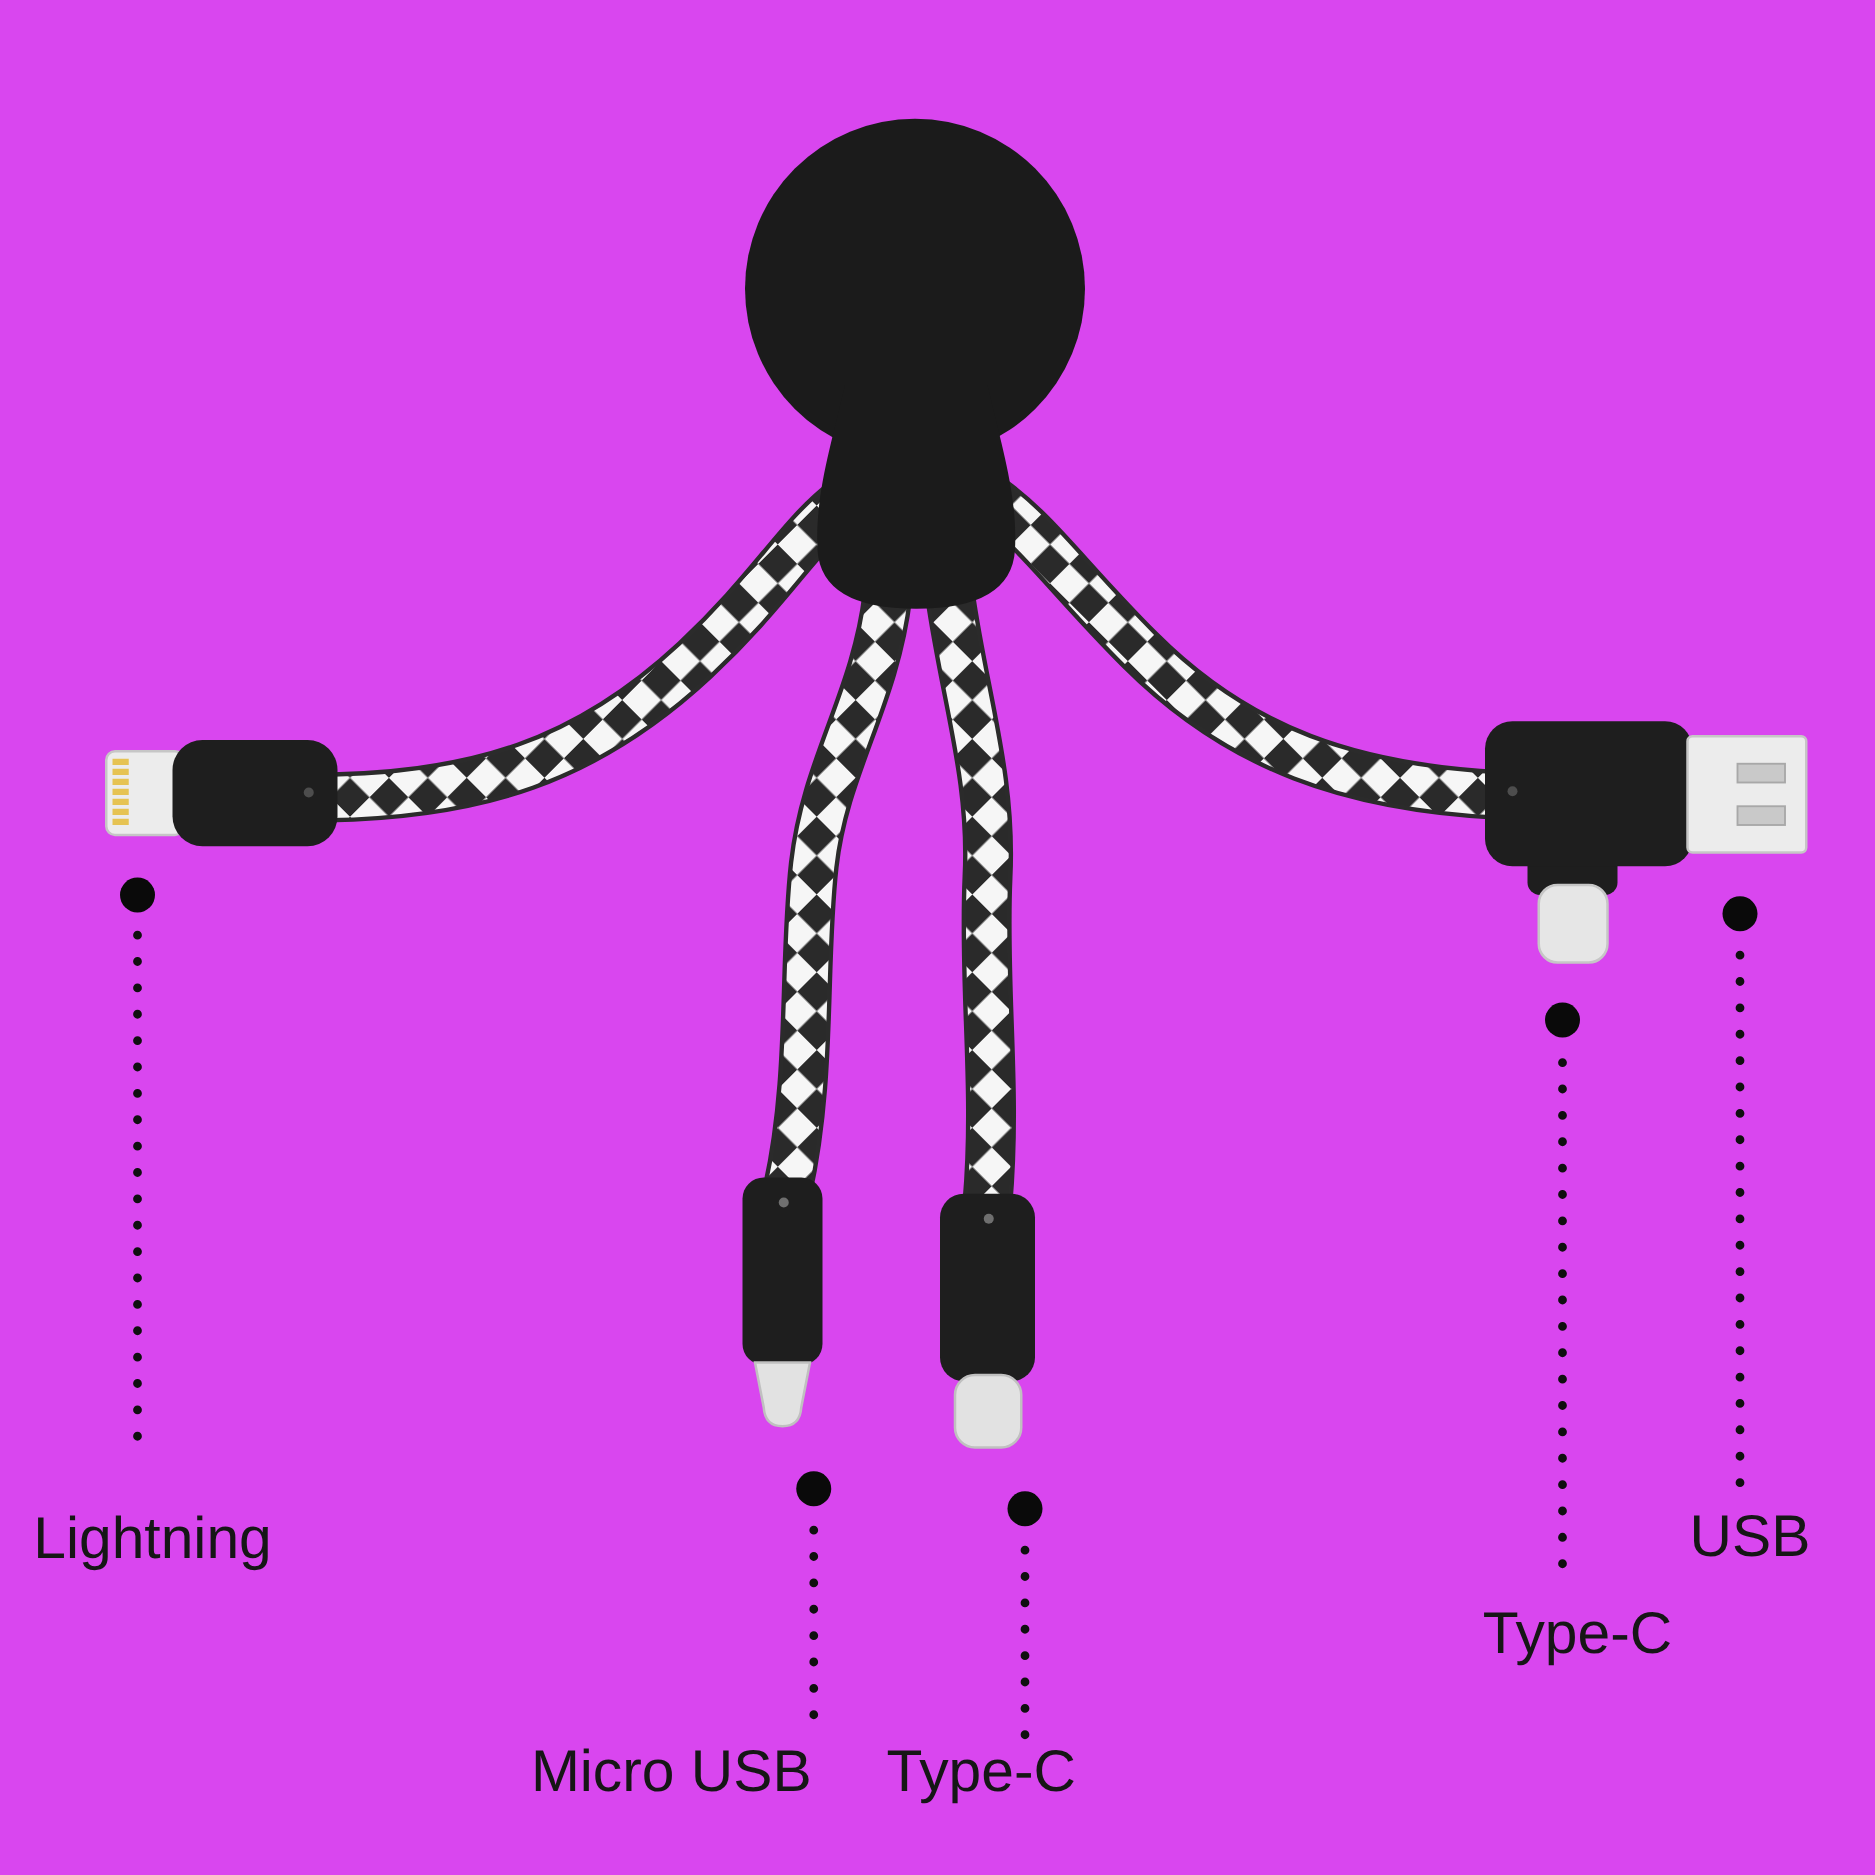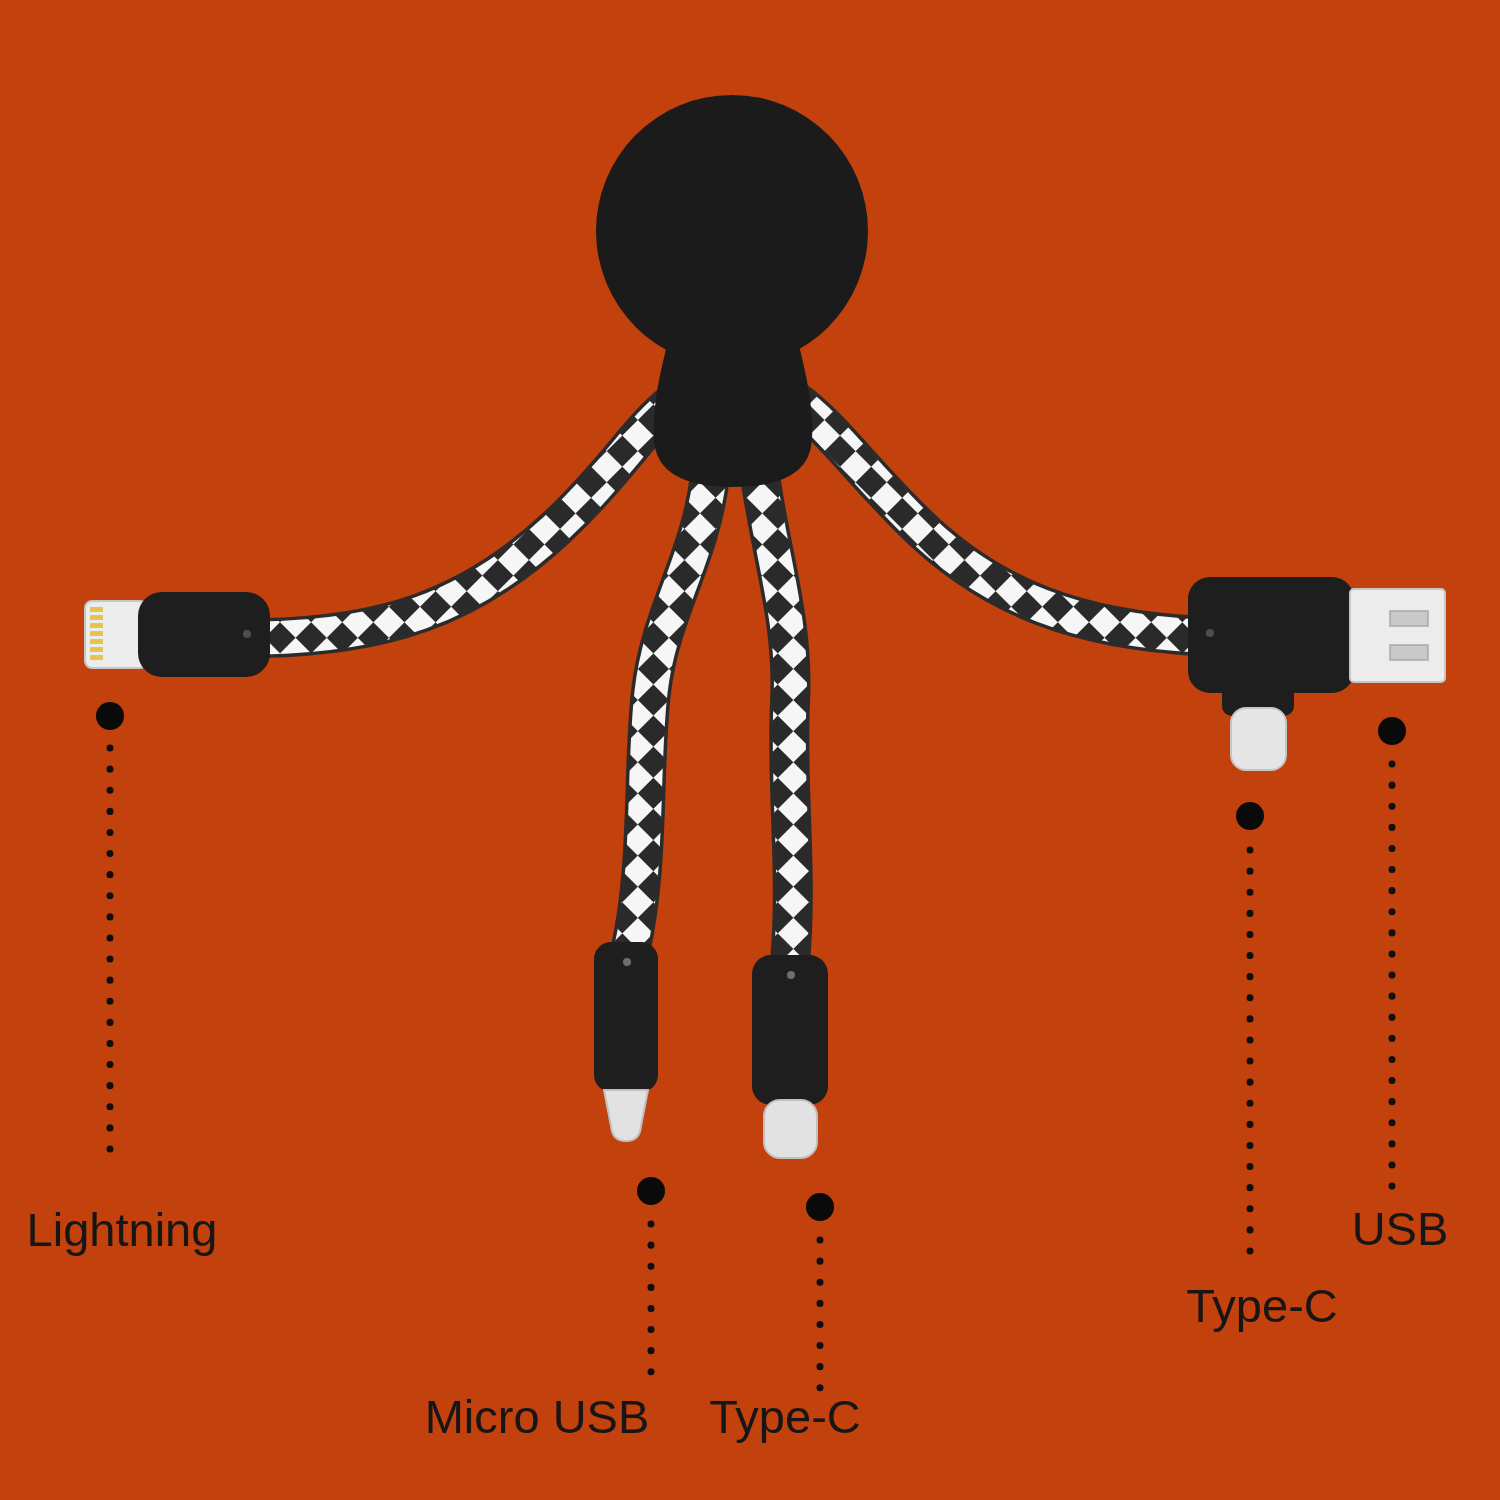--- a/index.html
+++ b/index.html
@@ -8,21 +8,21 @@
     background: #ffffff;
     width: 1500px;
     height: 1500px;
     overflow: hidden;
     font-family: "Liberation Sans", sans-serif;
   }
   .stage {
     position: relative;
     width: 1500px;
     height: 1500px;
-    background: #c2410c;
+    background: #d946ef;
   }
   svg { display: block; }
   svg text {
     font-family: "Liberation Sans", sans-serif;
     font-size: 47px;
     fill: #161616;
   }
 </style>
 </head>
 <body>

